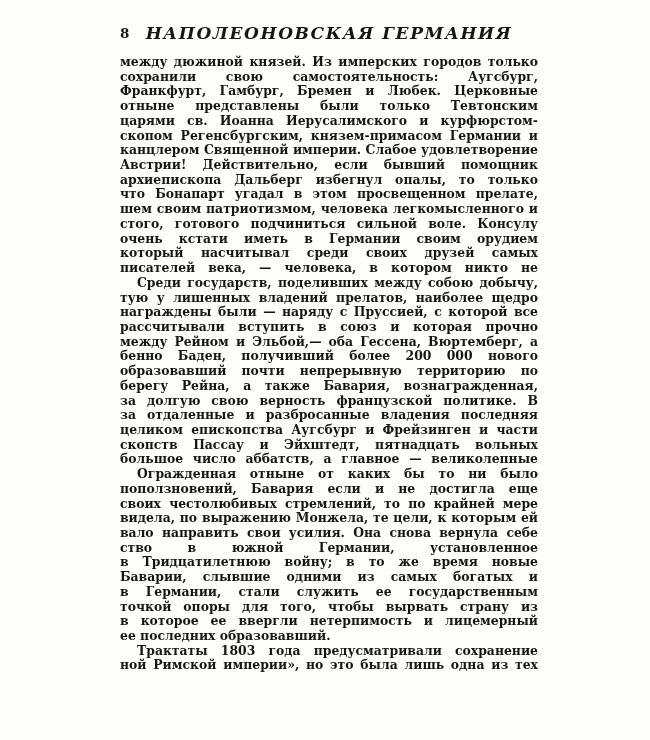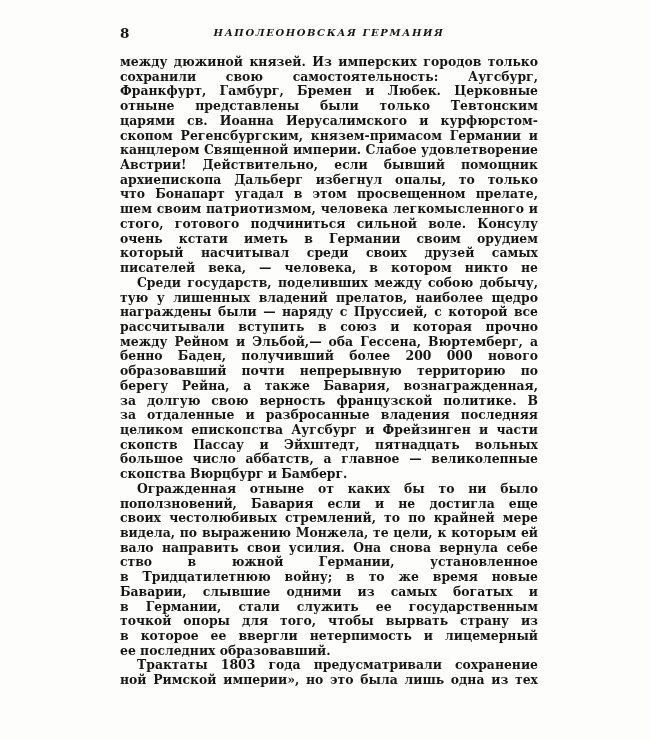--- a/index.html
+++ b/index.html
@@ -31,21 +31,21 @@
     left: 0;
     top: 0;
     font-size: 13.5px;
     font-style: normal;
   }
   .head-title {
     display: block;
     text-align: center;
     font-style: italic;
     letter-spacing: 1.6px;
-    font-size: 10px;
+    font-size: 17px;
   }
   .page-body {
     position: absolute;
     top: 55px;
     left: 120px;
     width: 418px;
   }
   .paragraph {
     margin: 0;
     padding: 0;
@@ -99,21 +99,20 @@
         <div class="line">рассчитывали вступить в союз и которая прочно обосновалась</div>
         <div class="line">между Рейном и Эльбой,— оба Гессена, Вюртемберг, а осо-</div>
         <div class="line">бенно Баден, получивший более 200 000 нового населения и</div>
         <div class="line">образовавший почти непрерывную территорию по правому</div>
         <div class="line">берегу Рейна, а также Бавария, вознагражденная, наконец,</div>
         <div class="line">за долгую свою верность французской политике. В обмен</div>
         <div class="line">за отдаленные и разбросанные владения последняя получила</div>
         <div class="line">целиком епископства Аугсбург и Фрейзинген и части епи-</div>
         <div class="line">скопств Пассау и Эйхштедт, пятнадцать вольных городов,</div>
         <div class="line">большое число аббатств, а главное — великолепные архиепи-</div>
-        <div class="line flush">скопства Вюрцбург и Бамберг.</div>
       </div>
       <div class="paragraph">
         <div class="line indent">Огражденная отныне от каких бы то ни было австрийских</div>
         <div class="line">поползновений, Бавария если и не достигла еще предела</div>
         <div class="line">своих честолюбивых стремлений, то по крайней мере ясно</div>
         <div class="line">видела, по выражению Монжела, те цели, к которым ей следо-</div>
         <div class="line">вало направить свои усилия. Она снова вернула себе господ-</div>
         <div class="line">ство в южной Германии, установленное Максимилианом II</div>
         <div class="line">в Тридцатилетнюю войну; в то же время новые провинции</div>
         <div class="line">Баварии, слывшие одними из самых богатых и просвещенных</div>

